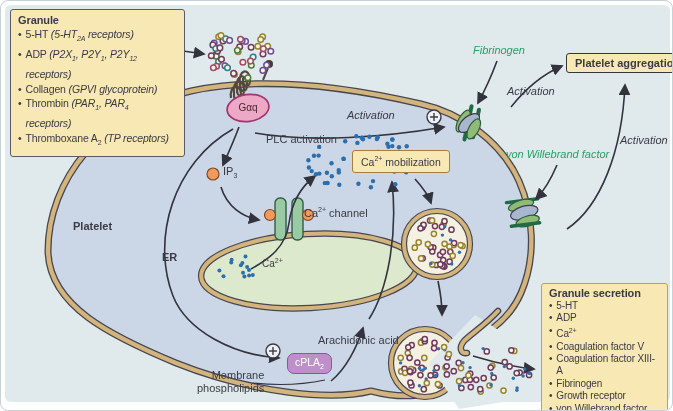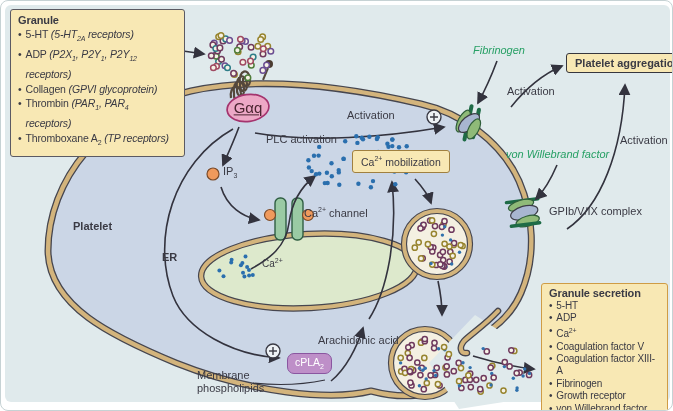--- a/index.html
+++ b/index.html
@@ -1,38 +1,38 @@
 <!DOCTYPE html>
 <html><head>
 <meta charset="utf-8">
 <style>
   html,body{margin:0;padding:0;background:#ffffff;font-family:"Liberation Sans",sans-serif;}
   #stage{position:relative;width:673px;height:411px;background:#ffffff;border:1px solid #c6d2d4;border-radius:8px;box-sizing:border-box;overflow:hidden;}
   #scene{position:absolute;left:0;top:0;}
   .lbl{position:absolute;color:#3a3a44;font-size:11px;line-height:1.15;white-space:nowrap;}
   .lbl sub{font-size:7px;} .lbl sup{font-size:7px;}
-  .ital{}
+  .ital{font-style:italic;}
   .green{color:#27a065;font-style:italic;}
-  .multiline{white-space:pre-line;}
+  .multiline{white-space:pre-line;text-align:right;}
   .small{font-size:10px;}
   .center{transform:translate(-50%,-50%);}
   .tanbox{position:absolute;background:#f8e8b4;color:#3a3a44;font-size:10.5px;box-sizing:border-box;border-radius:3px;}
   .tanbox sub{font-size:7px;} .tanbox sup{font-size:7px;}
   .tanbox .title{font-weight:bold;font-size:11px;margin-bottom:1px;letter-spacing:-0.1px;}
   .tanbox .li{display:flex;gap:4px;letter-spacing:-0.15px;}
   .tanbox .li .bullet{flex:0 0 auto;}
   #box-agonists{left:9px;top:8px;width:175px;padding:4px 7px 5px 7px;border:1.5px solid #5b5a63;}
   #box-agonists .li{line-height:14.8px;}
   #box-plat-agg{left:565px;top:52px;padding:3px 8px;border:1.6px solid #36363e;font-weight:bold;font-size:11px;white-space:nowrap;}
   #box-ca-mob{left:351px;top:149px;padding:4px 8px;border:1.3px solid #a08040;white-space:nowrap;}
   #box-granule{left:540px;top:282px;width:127px;padding:3px 6px 4px 7px;border:1.5px solid #cf9c45;}
   #box-granule .li{line-height:12.4px;font-size:10px;}
   #chip-cpla2{position:absolute;left:286px;top:352px;background:#be8fc8;border:1.5px solid #8a56a0;color:#ffffff;font-size:10.5px;padding:2px 7px 3px 7px;border-radius:7px;}
   #chip-cpla2 sub{font-size:7px;}
-  #lbl-gaq{color:#4b2430;font-size:15px;text-decoration:underline;}
+  #lbl-gaq{color:#4b2430;font-size:10px;}
 </style>
 </head>
 <body>
 
 <div id="stage">
 
 <svg id="scene" width="673" height="411" viewBox="0 0 673 411">
   <defs>
     <marker id="ah" viewBox="0 0 10 10" refX="8.5" refY="5" markerWidth="7.5" markerHeight="7.5" orient="auto-start-reverse">
       <path d="M0,0 L10,5 L0,10 z" fill="#33333e"></path>
@@ -453,18 +453,17 @@
 <div class="lbl" style="left:219px;top:132px;margin-left:46px;">PLC activation</div>
 <div class="lbl" style="left:222px;top:164px;">IP<sub>3</sub></div>
 <div class="lbl center" id="lbl-gaq" style="left:247px;top:107px;">Gαq</div>
 <div class="lbl" style="left:303px;top:205px;">Ca<sup>2+</sup> channel</div>
 <div class="lbl small" style="left:261px;top:256px;">Ca<sup>2+</sup></div>
 <div class="lbl ital" style="left:346px;top:108px;">Activation</div>
 <div class="lbl green" style="left:472px;top:43px;">Fibrinogen</div>
 <div class="lbl ital" style="left:506px;top:84px;">Activation</div>
 <div class="lbl green" style="left:505px;top:147px;">von Willebrand factor</div>
 <div class="lbl ital" style="left:619px;top:133px;">Activation</div>
-<div class="lbl" style="left:548px;top:204px;">GPIb/V/IX complex</div>
 <div class="lbl" style="left:317px;top:333px;">Arachidonic acid</div>
 <div class="lbl multiline" style="left:196px;top:368px;">Membrane
 phospholipids</div>
 
 </div>
 
 </body></html>

